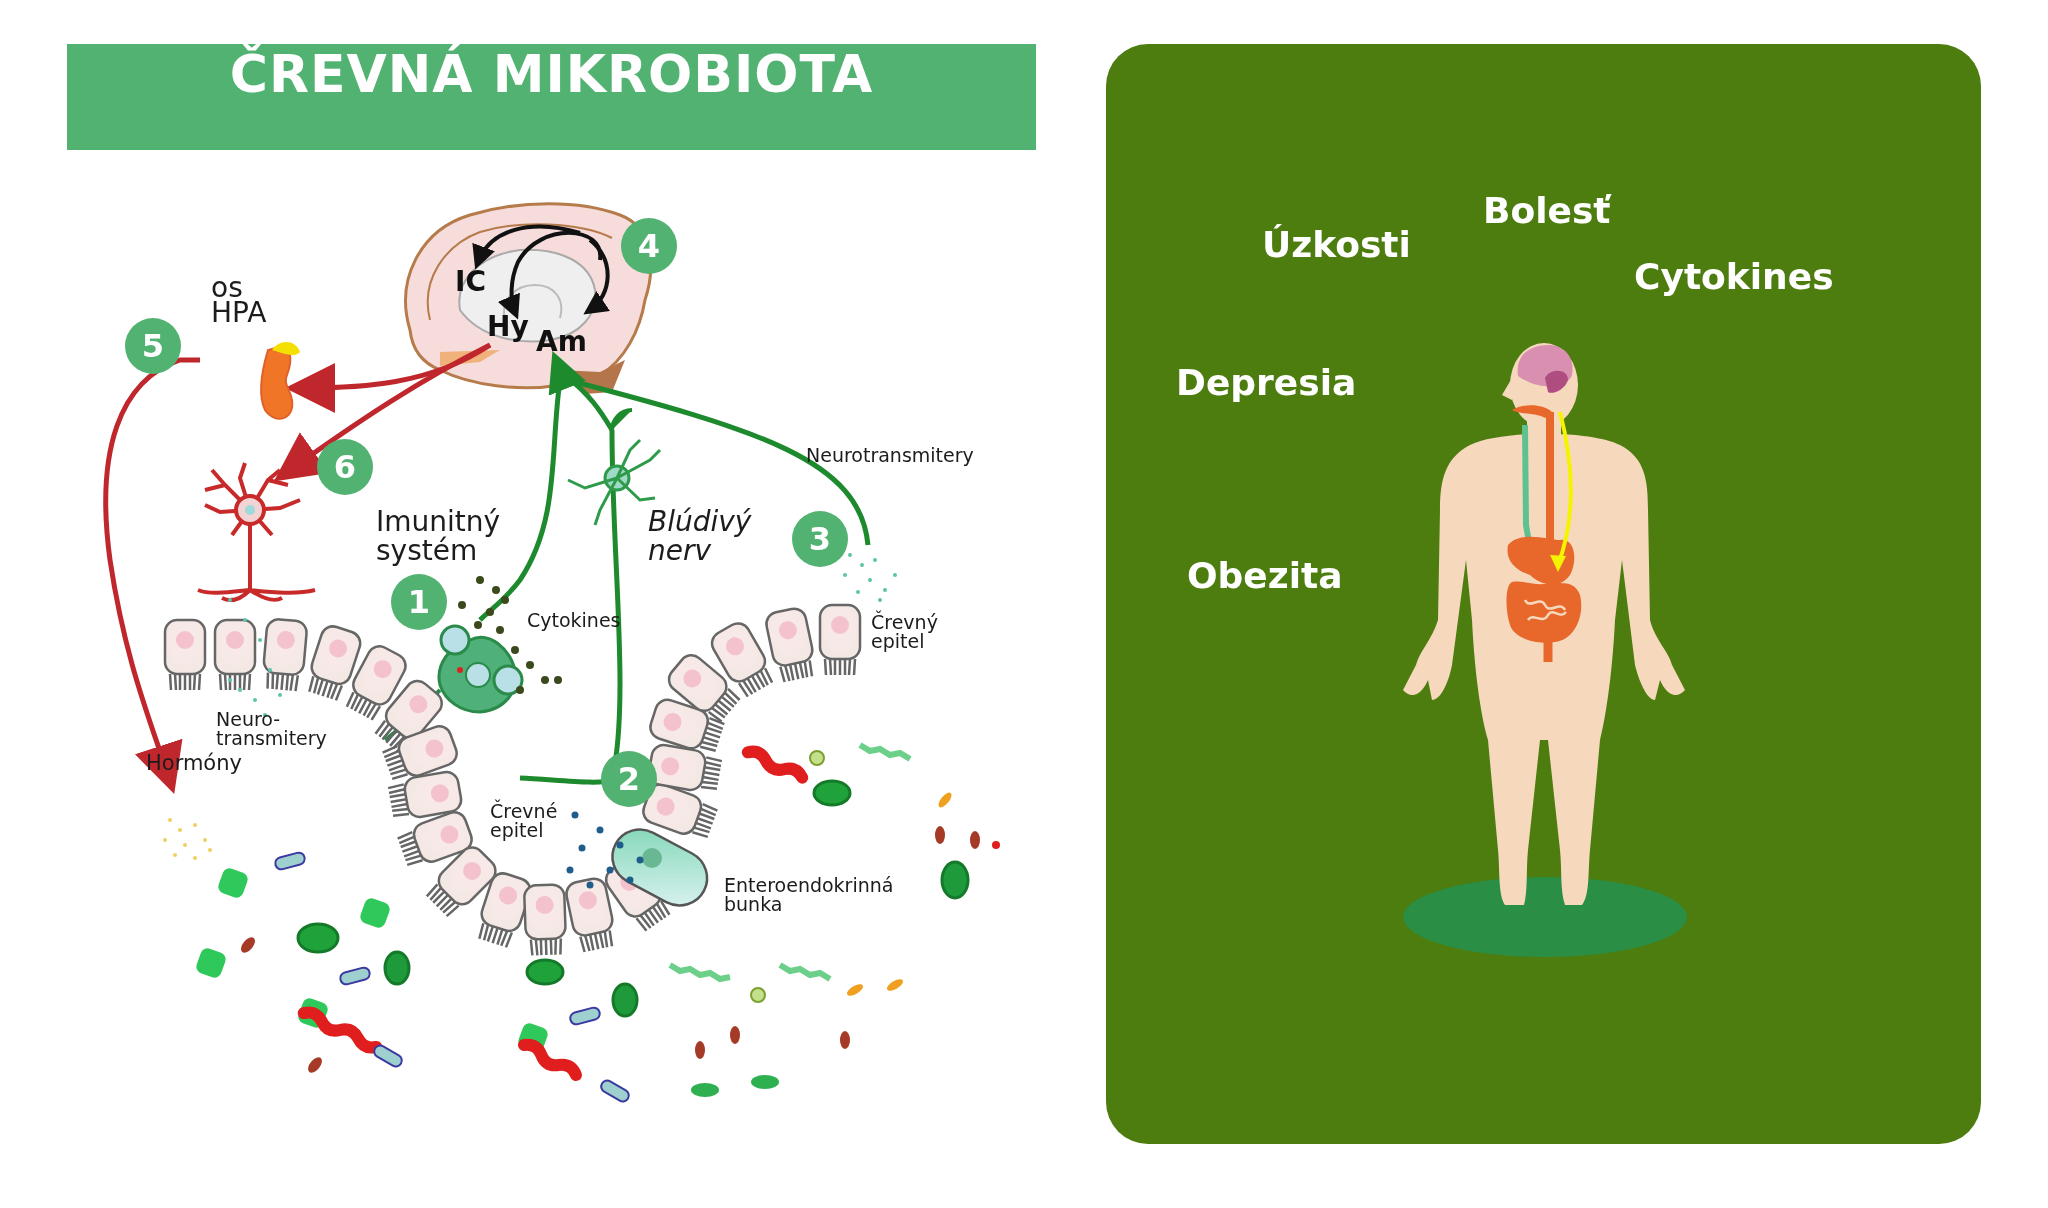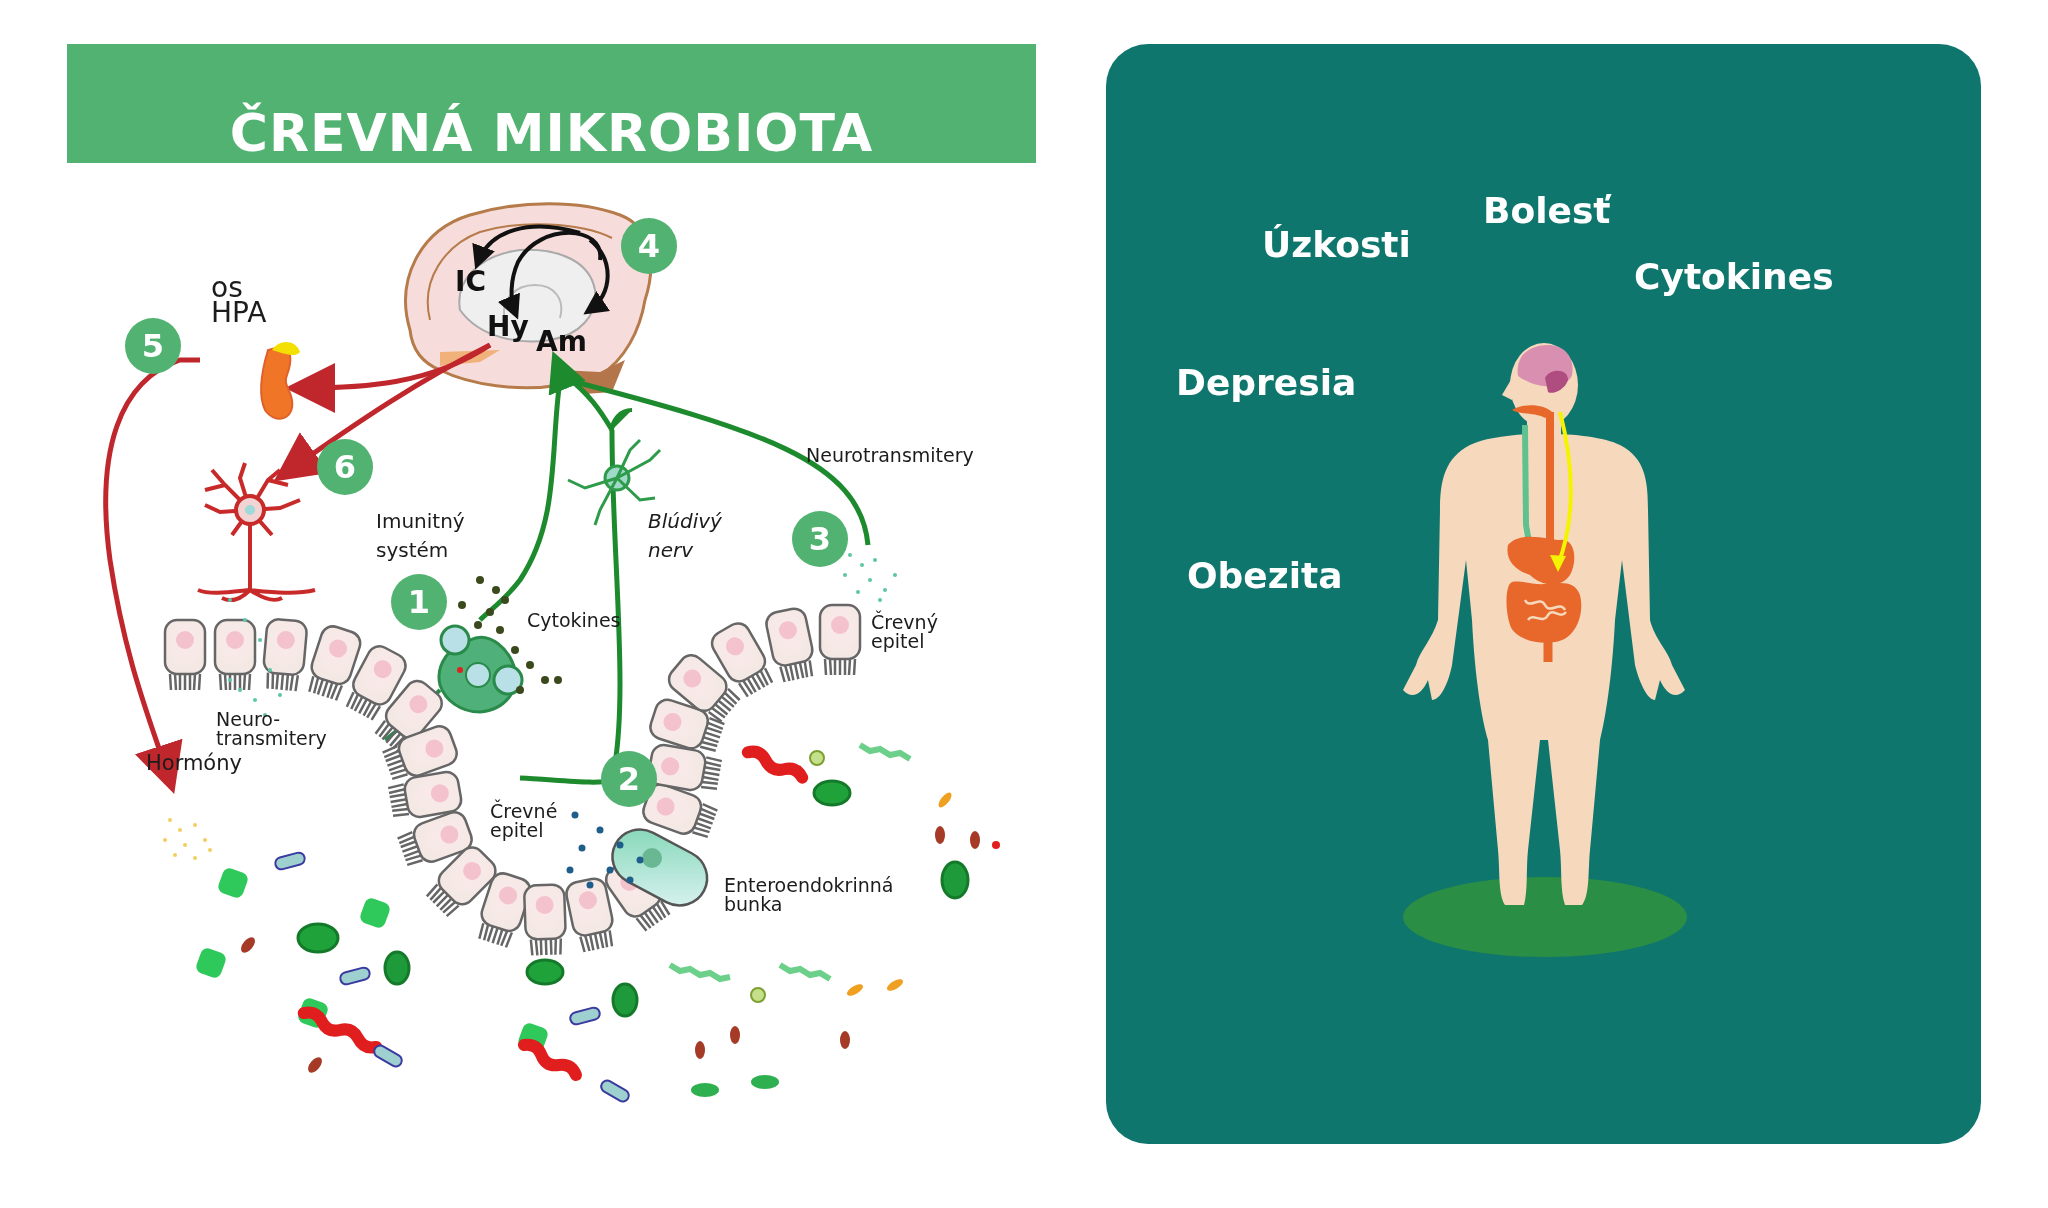--- a/index.html
+++ b/index.html
@@ -1,23 +1,23 @@
 <!DOCTYPE html>
 <html><head>
 <meta charset="utf-8">
 <style>
   html,body{margin:0;padding:0;background:#ffffff;}
   body{width:2048px;height:1208px;position:relative;overflow:hidden;font-family:"DejaVu Sans","Liberation Sans",sans-serif;}
-  .title-bar{position:absolute;left:67px;top:44px;width:969px;height:119px;background:#52b271;display:flex;align-items:flex-end;justify-content:center;}
+  .title-bar{position:absolute;left:67px;top:44px;width:969px;height:106px;background:#52b271;display:flex;align-items:flex-start;justify-content:center;}
   .title-bar h1{margin:0;color:#fff;font-size:52px;font-weight:bold;letter-spacing:1px;font-family:"DejaVu Sans",sans-serif;}
   .diagram{position:absolute;left:0;top:150px;width:1080px;height:1058px;}
-  .right-panel{position:absolute;left:1106px;top:44px;width:875px;height:1100px;background:#0f766e;border-radius:42px;overflow:hidden;}
+  .right-panel{position:absolute;left:1106px;top:44px;width:875px;height:1100px;background:#4d7c0f;border-radius:42px;overflow:hidden;}
   .cond{position:absolute;color:#fff;font-weight:bold;font-size:36px;line-height:37px;font-family:"DejaVu Sans",sans-serif;white-space:pre-line;}
   .dlabel{position:absolute;color:#1c1c1c;font-family:"DejaVu Sans",sans-serif;white-space:pre-line;}
-  .dlabel.big{font-size:20px;line-height:29px;font-weight:500;}
+  .dlabel.big{font-size:28px;line-height:29px;font-weight:500;}
   .dlabel.med{font-size:28px;line-height:25px;}
   .dlabel.small{font-size:19px;line-height:19px;}
   .badge{position:absolute;width:56px;height:56px;border-radius:50%;background:#52b271;color:#fff;font-weight:bold;font-size:32px;display:flex;align-items:center;justify-content:center;font-family:"DejaVu Sans",sans-serif;}
   .brainlbl{position:absolute;color:#111;font-weight:bold;font-size:28px;font-family:"DejaVu Sans",sans-serif;}
   svg{position:absolute;left:0;top:0;}
 </style>
 </head>
 <body>
 
 <div class="title-bar">

